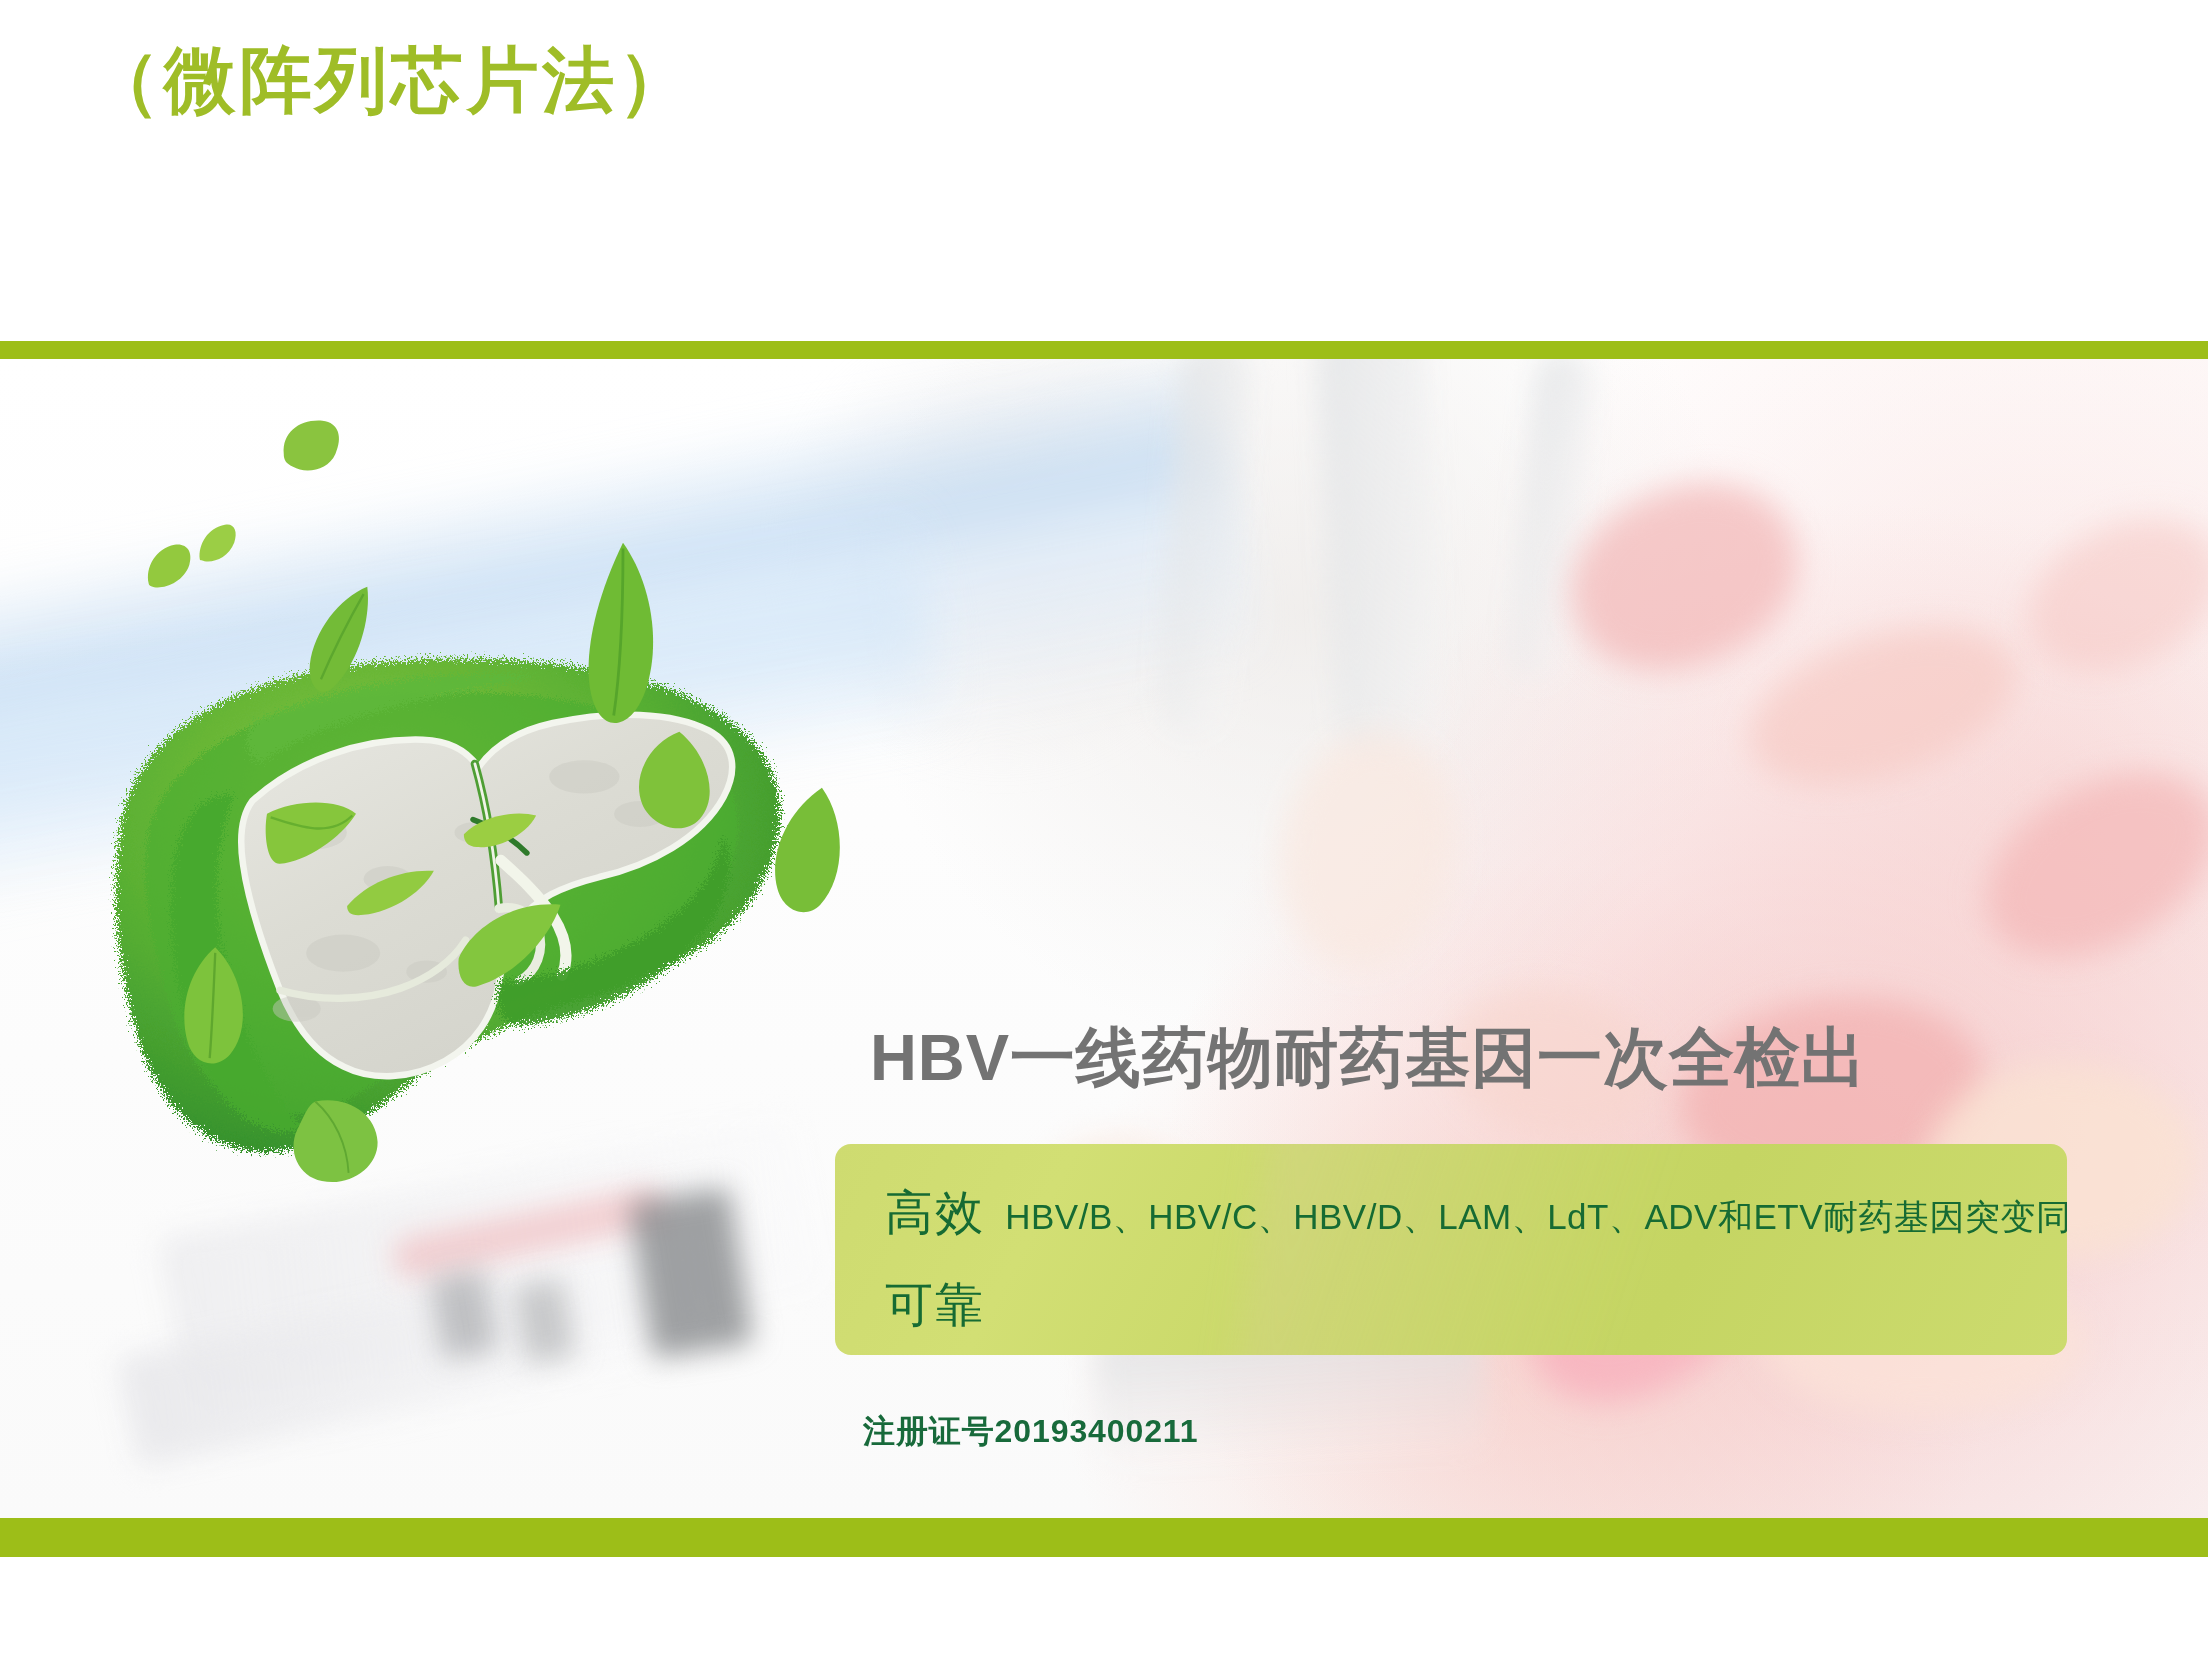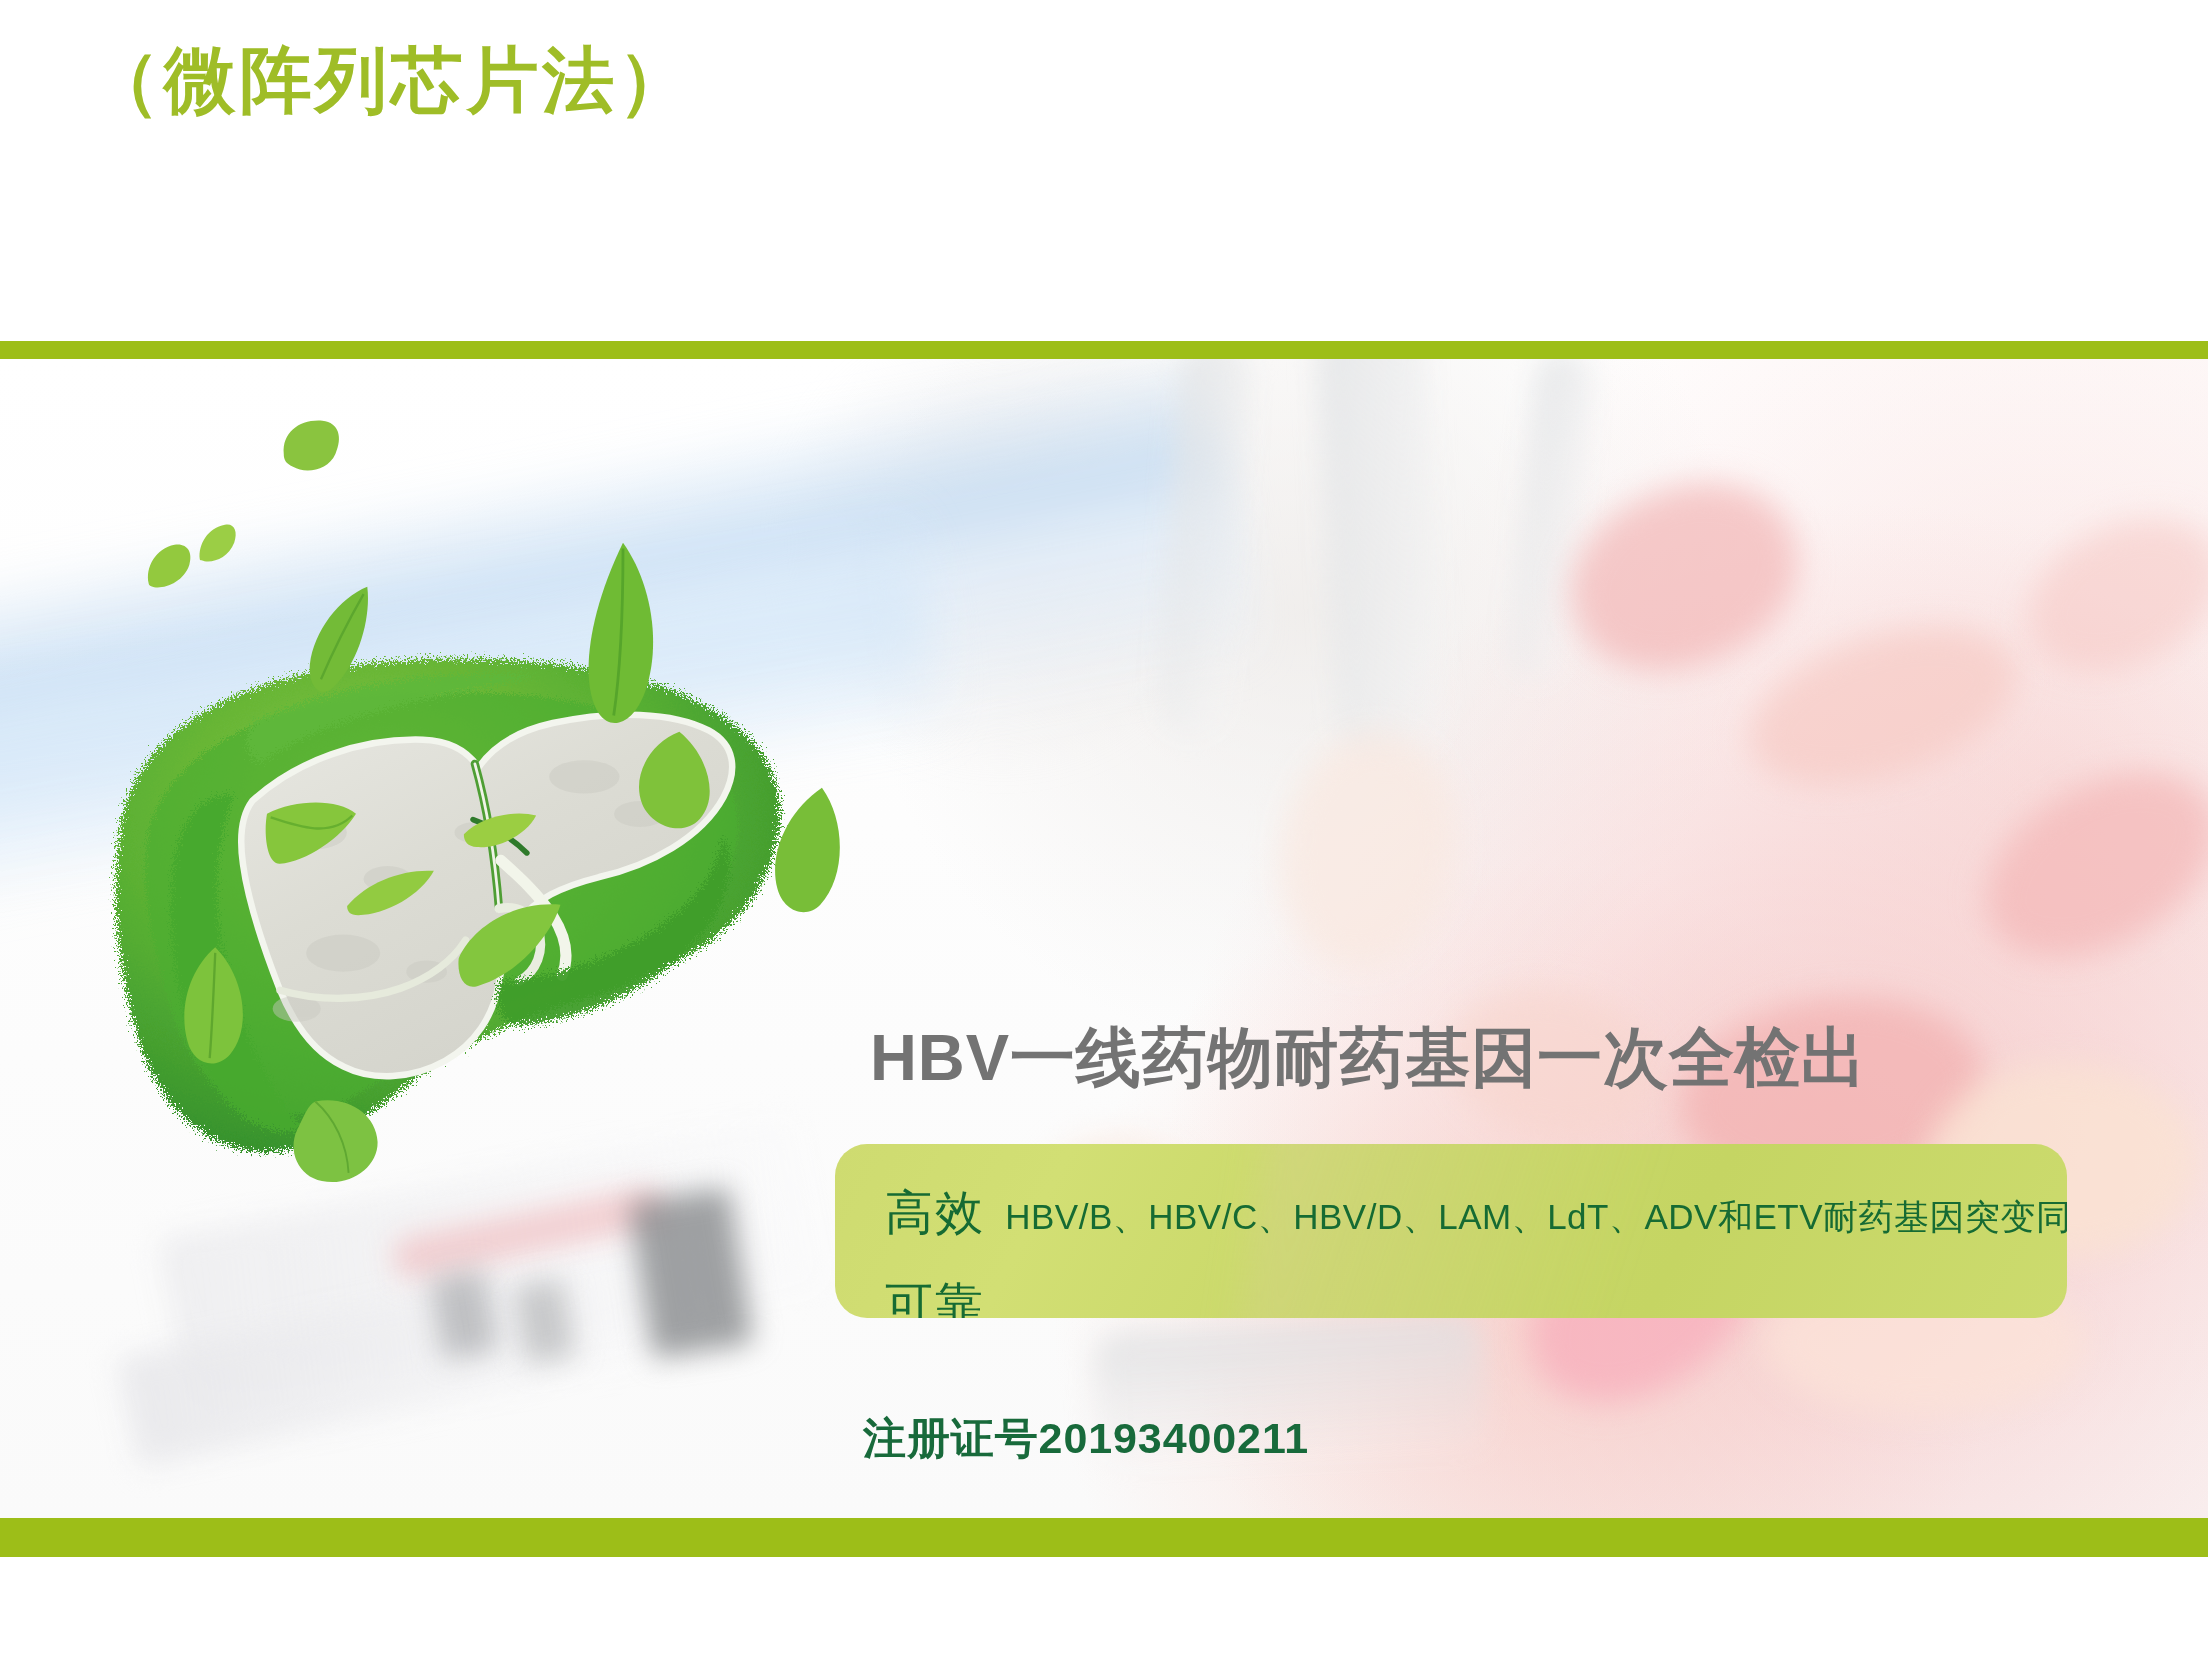--- a/index.html
+++ b/index.html
@@ -201,22 +201,22 @@
     letter-spacing: 0.9px;
     white-space: nowrap;
     line-height: 1;
   }
 
   .feature-box {
     position: absolute;
     left: 835px;
     top: 785px;
     width: 1232px;
-    height: 174px;
-    border-radius: 32px;
+    height: 211px;
+    border-radius: 16px;
     background:
       linear-gradient(118deg,
         rgba(206,219,112,1) 0%,
         rgba(210,223,116,1) 18%,
         rgba(201,216,104,1) 42%,
         rgba(197,213,99,1) 68%,
         rgba(204,219,110,1) 100%);
     overflow: hidden;
   }
   .feature-box::before {
@@ -245,21 +245,21 @@
   .feature-val {
     font-size: 35px;
     margin-left: 20.4px;
     letter-spacing: 0.5px;
   }
 
   .reg-no {
     position: absolute;
     left: 863px;
     top: 1051px;
-    font-size: 43px;
+    font-size: 32px;
     font-weight: bold;
     color: #186A3B;
     letter-spacing: 0.9px;
     white-space: nowrap;
   }
 </style>
 </head>
 <body>
 
 <div class="page">

